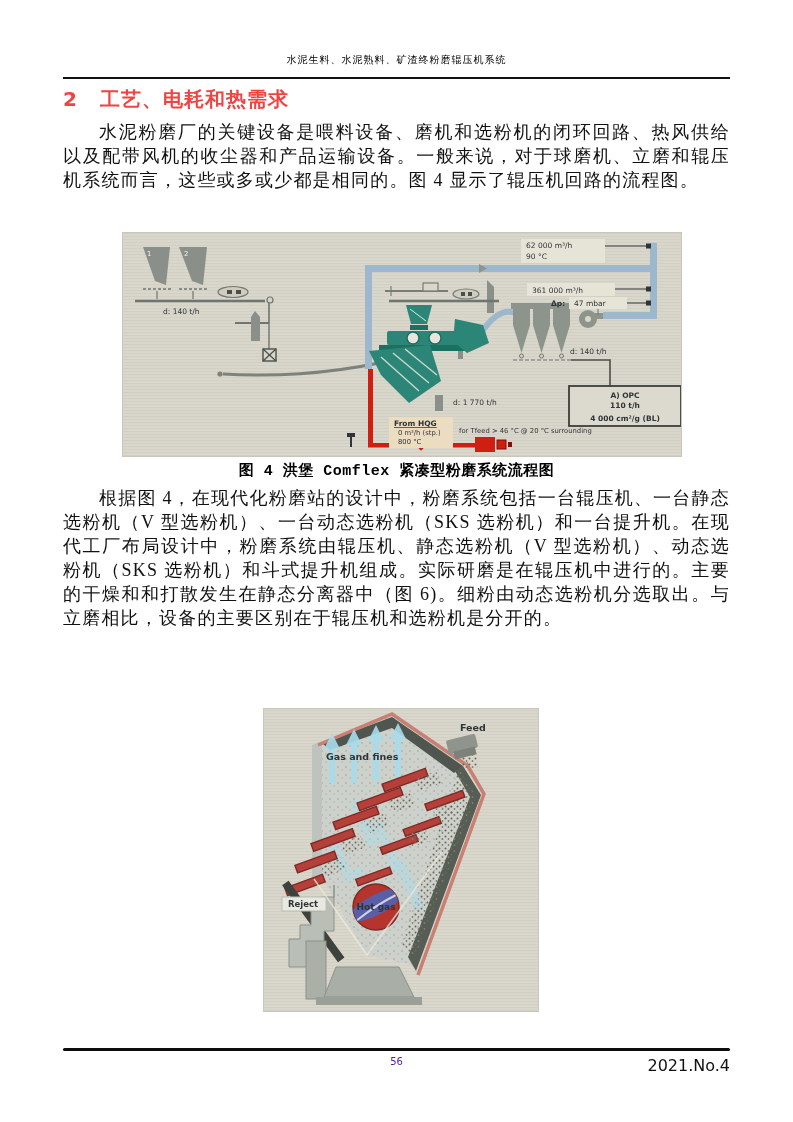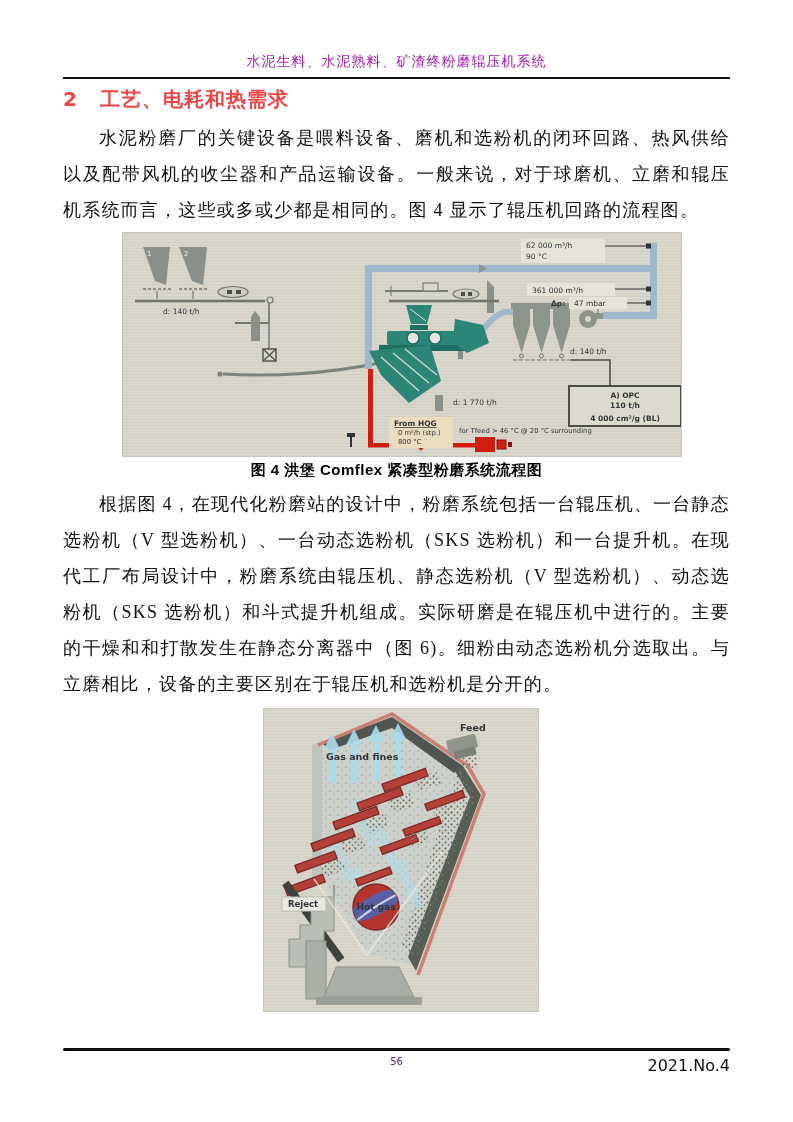--- a/index.html
+++ b/index.html
@@ -2,47 +2,47 @@
 <html><head>
 <meta charset="utf-8">
 <style>
   html,body{margin:0;padding:0;background:#e9e9e9;}
   .page{
     position:relative;width:793px;height:1122px;margin:0 auto;background:#ffffff;
     font-family:"Liberation Serif","DejaVu Serif",serif;color:#1a1a1a;overflow:hidden;
   }
   .running-head{
     position:absolute;top:53px;left:63px;width:667px;text-align:center;
-    font-size:14px;letter-spacing:1px;color:#a21caf;
+    font-size:10px;letter-spacing:1px;color:#000000;
   }
   .head-rule{position:absolute;top:77px;left:63px;width:667px;height:2px;background:#111;}
   .section-heading{
     position:absolute;top:86px;left:63px;width:667px;margin:0;
     font-family:"DejaVu Sans","Liberation Sans",sans-serif;font-weight:bold;
     font-size:20px;color:#ef4444;letter-spacing:1px;
   }
   .section-heading .num{margin-right:22px;}
   .body-par{
     position:absolute;left:63px;width:667px;margin:0;
-    font-size:18px;line-height:36px;letter-spacing:1.2px;
+    font-size:18px;line-height:24px;letter-spacing:1.2px;
     text-align:justify;text-indent:2em;color:#111;
   }
   #p1{top:120px;}
   #p2{top:486px;}
   .figure{position:absolute;border:1px solid #c9c6bb;
     background:
       repeating-linear-gradient(0deg, rgba(120,112,95,.07) 0 1px, rgba(0,0,0,0) 1px 3px),
       #d9d6cb;
   }
   #fig4{left:122px;top:232px;width:558px;height:223px;}
   #fig5{left:263px;top:708px;width:274px;height:302px;}
   .figure svg{display:block;width:100%;height:100%;}
   .fig-caption{
     position:absolute;left:63px;width:667px;text-align:center;margin:0;
-    font-family:Liberation Sans, sans-serif;font-weight:bold;
+    font-family:Liberation Mono, monospace;font-weight:bold;
     font-size:15px;color:#000;letter-spacing:.5px;
   }
   #cap4{top:461px;}
   #cap5{top:1016px;}
   .foot-rule{position:absolute;top:1048px;left:63px;width:667px;height:3px;background:#0d0d0d;border-radius:2px;}
   .page-number{
     position:absolute;top:1056px;left:63px;width:667px;text-align:center;
     font-family:"DejaVu Sans","Liberation Sans",sans-serif;font-size:10px;color:#4c1d95;
   }
   .issue-label{

